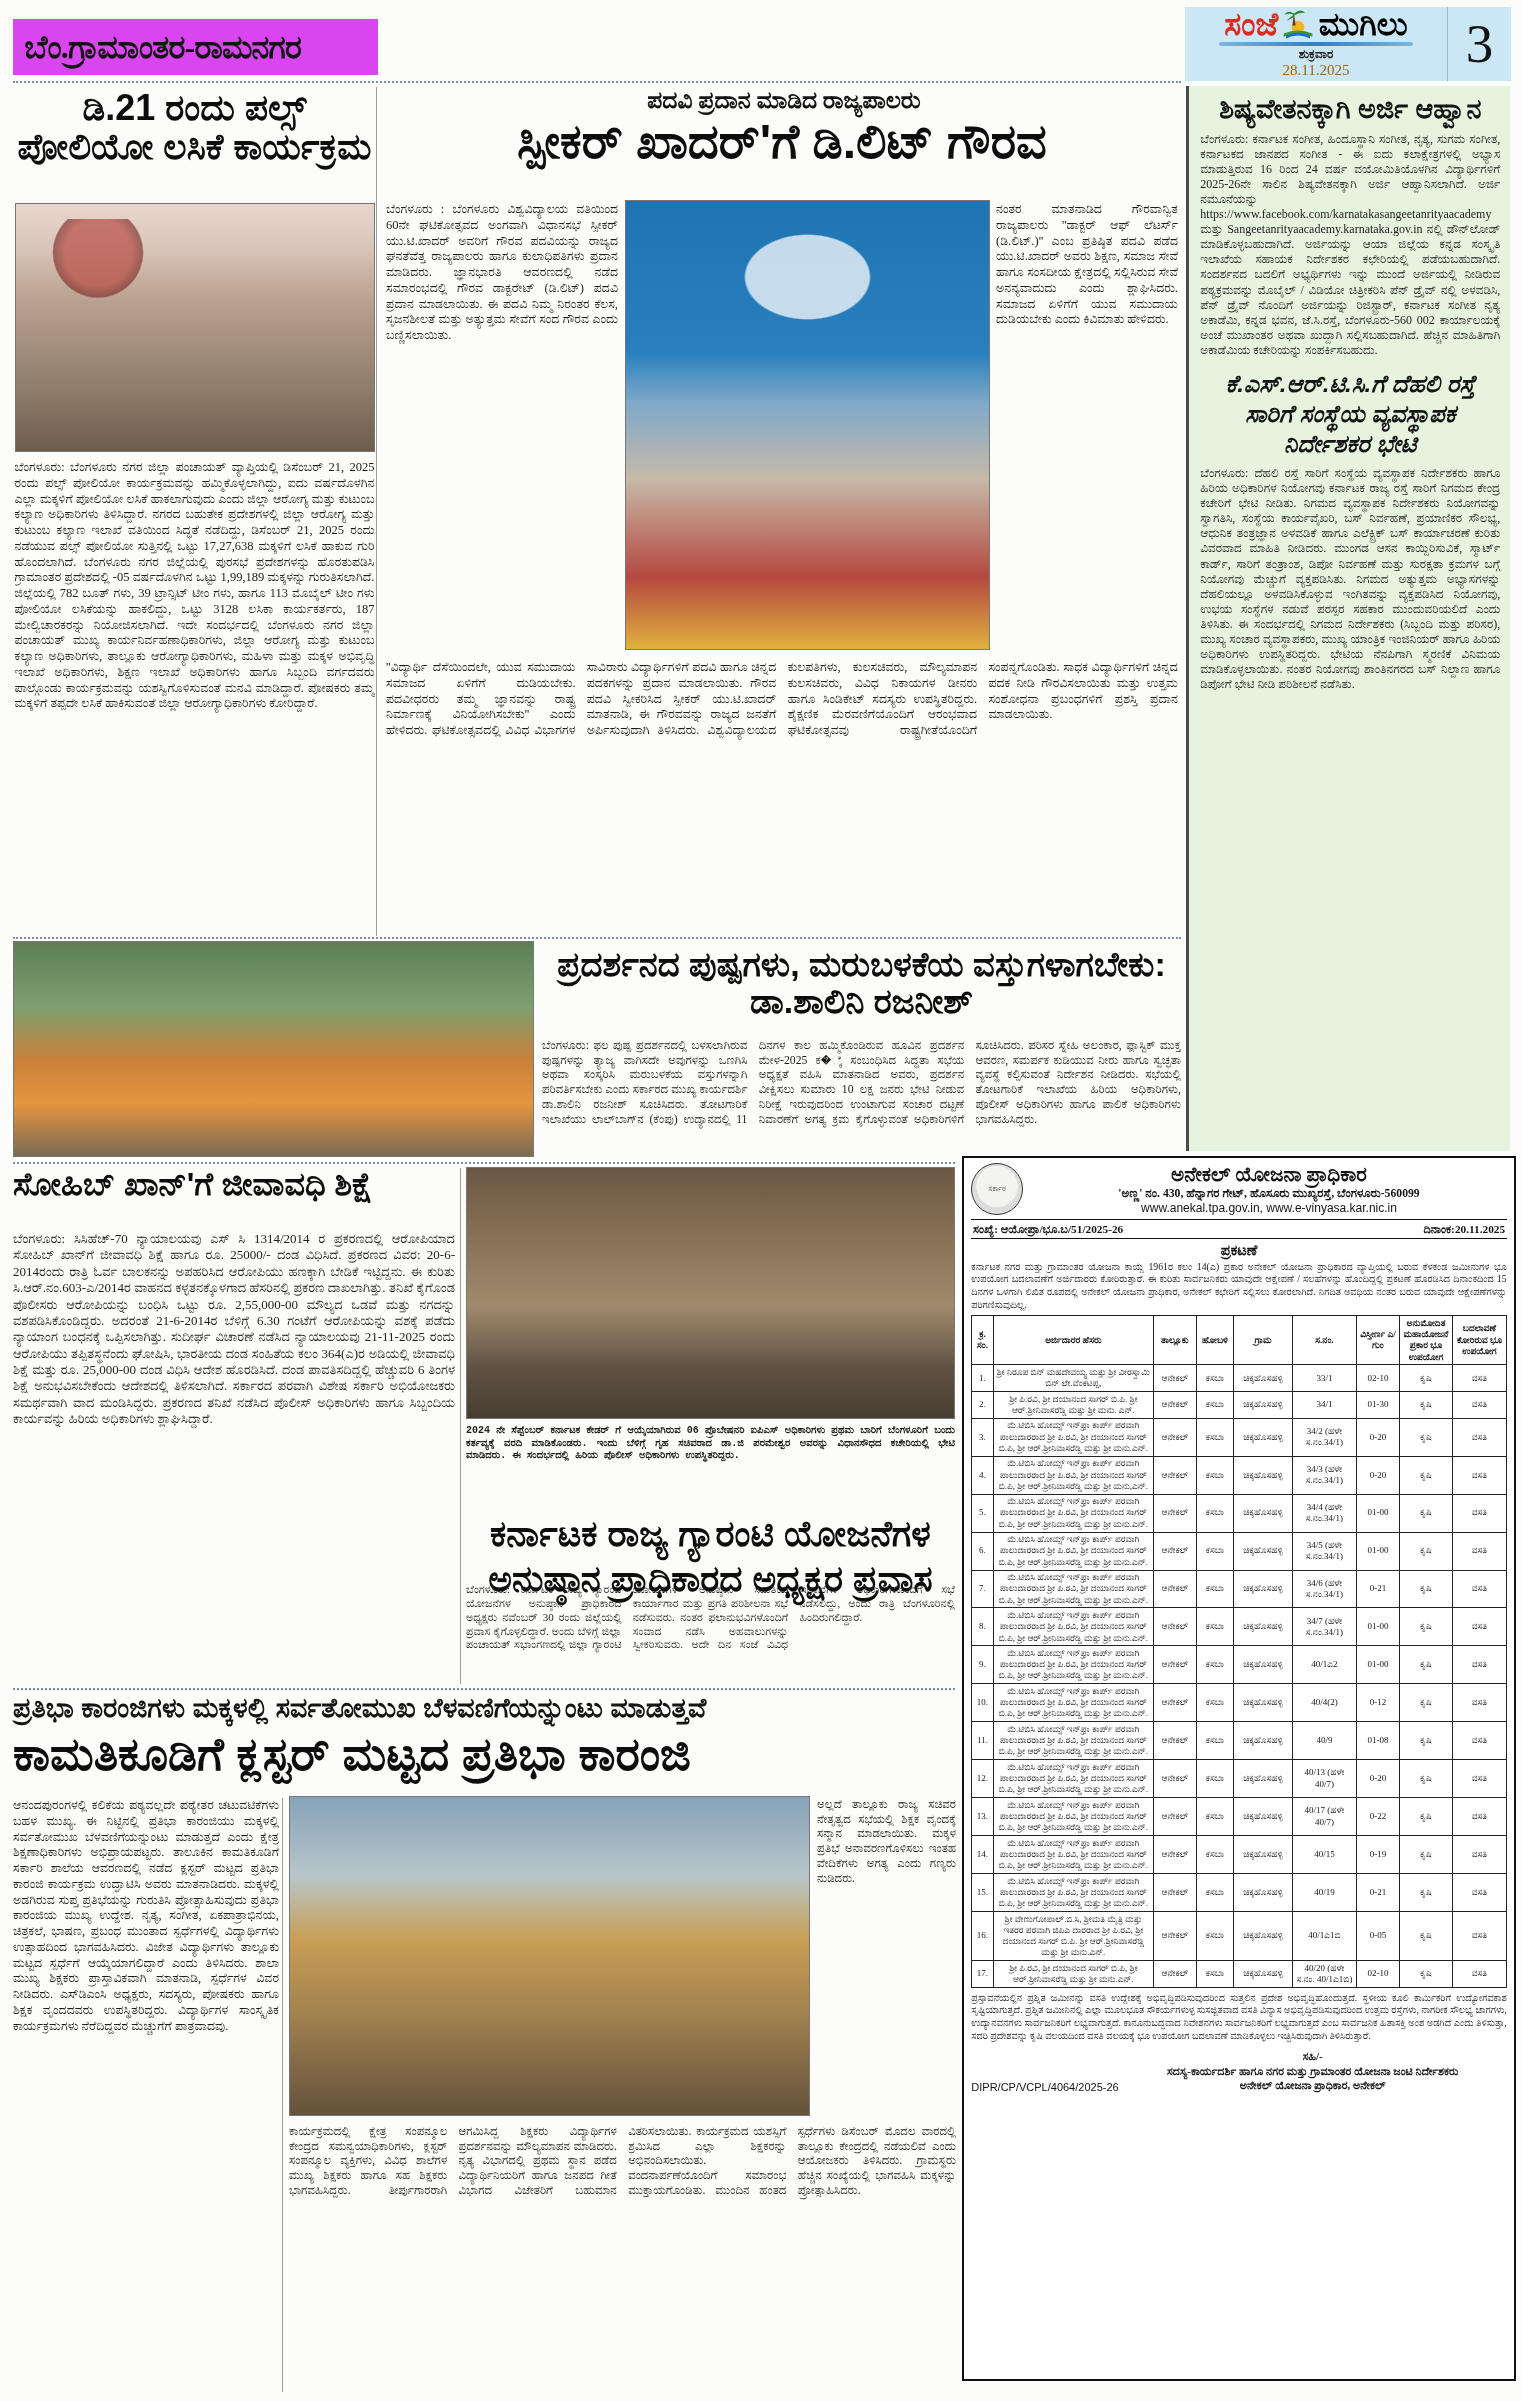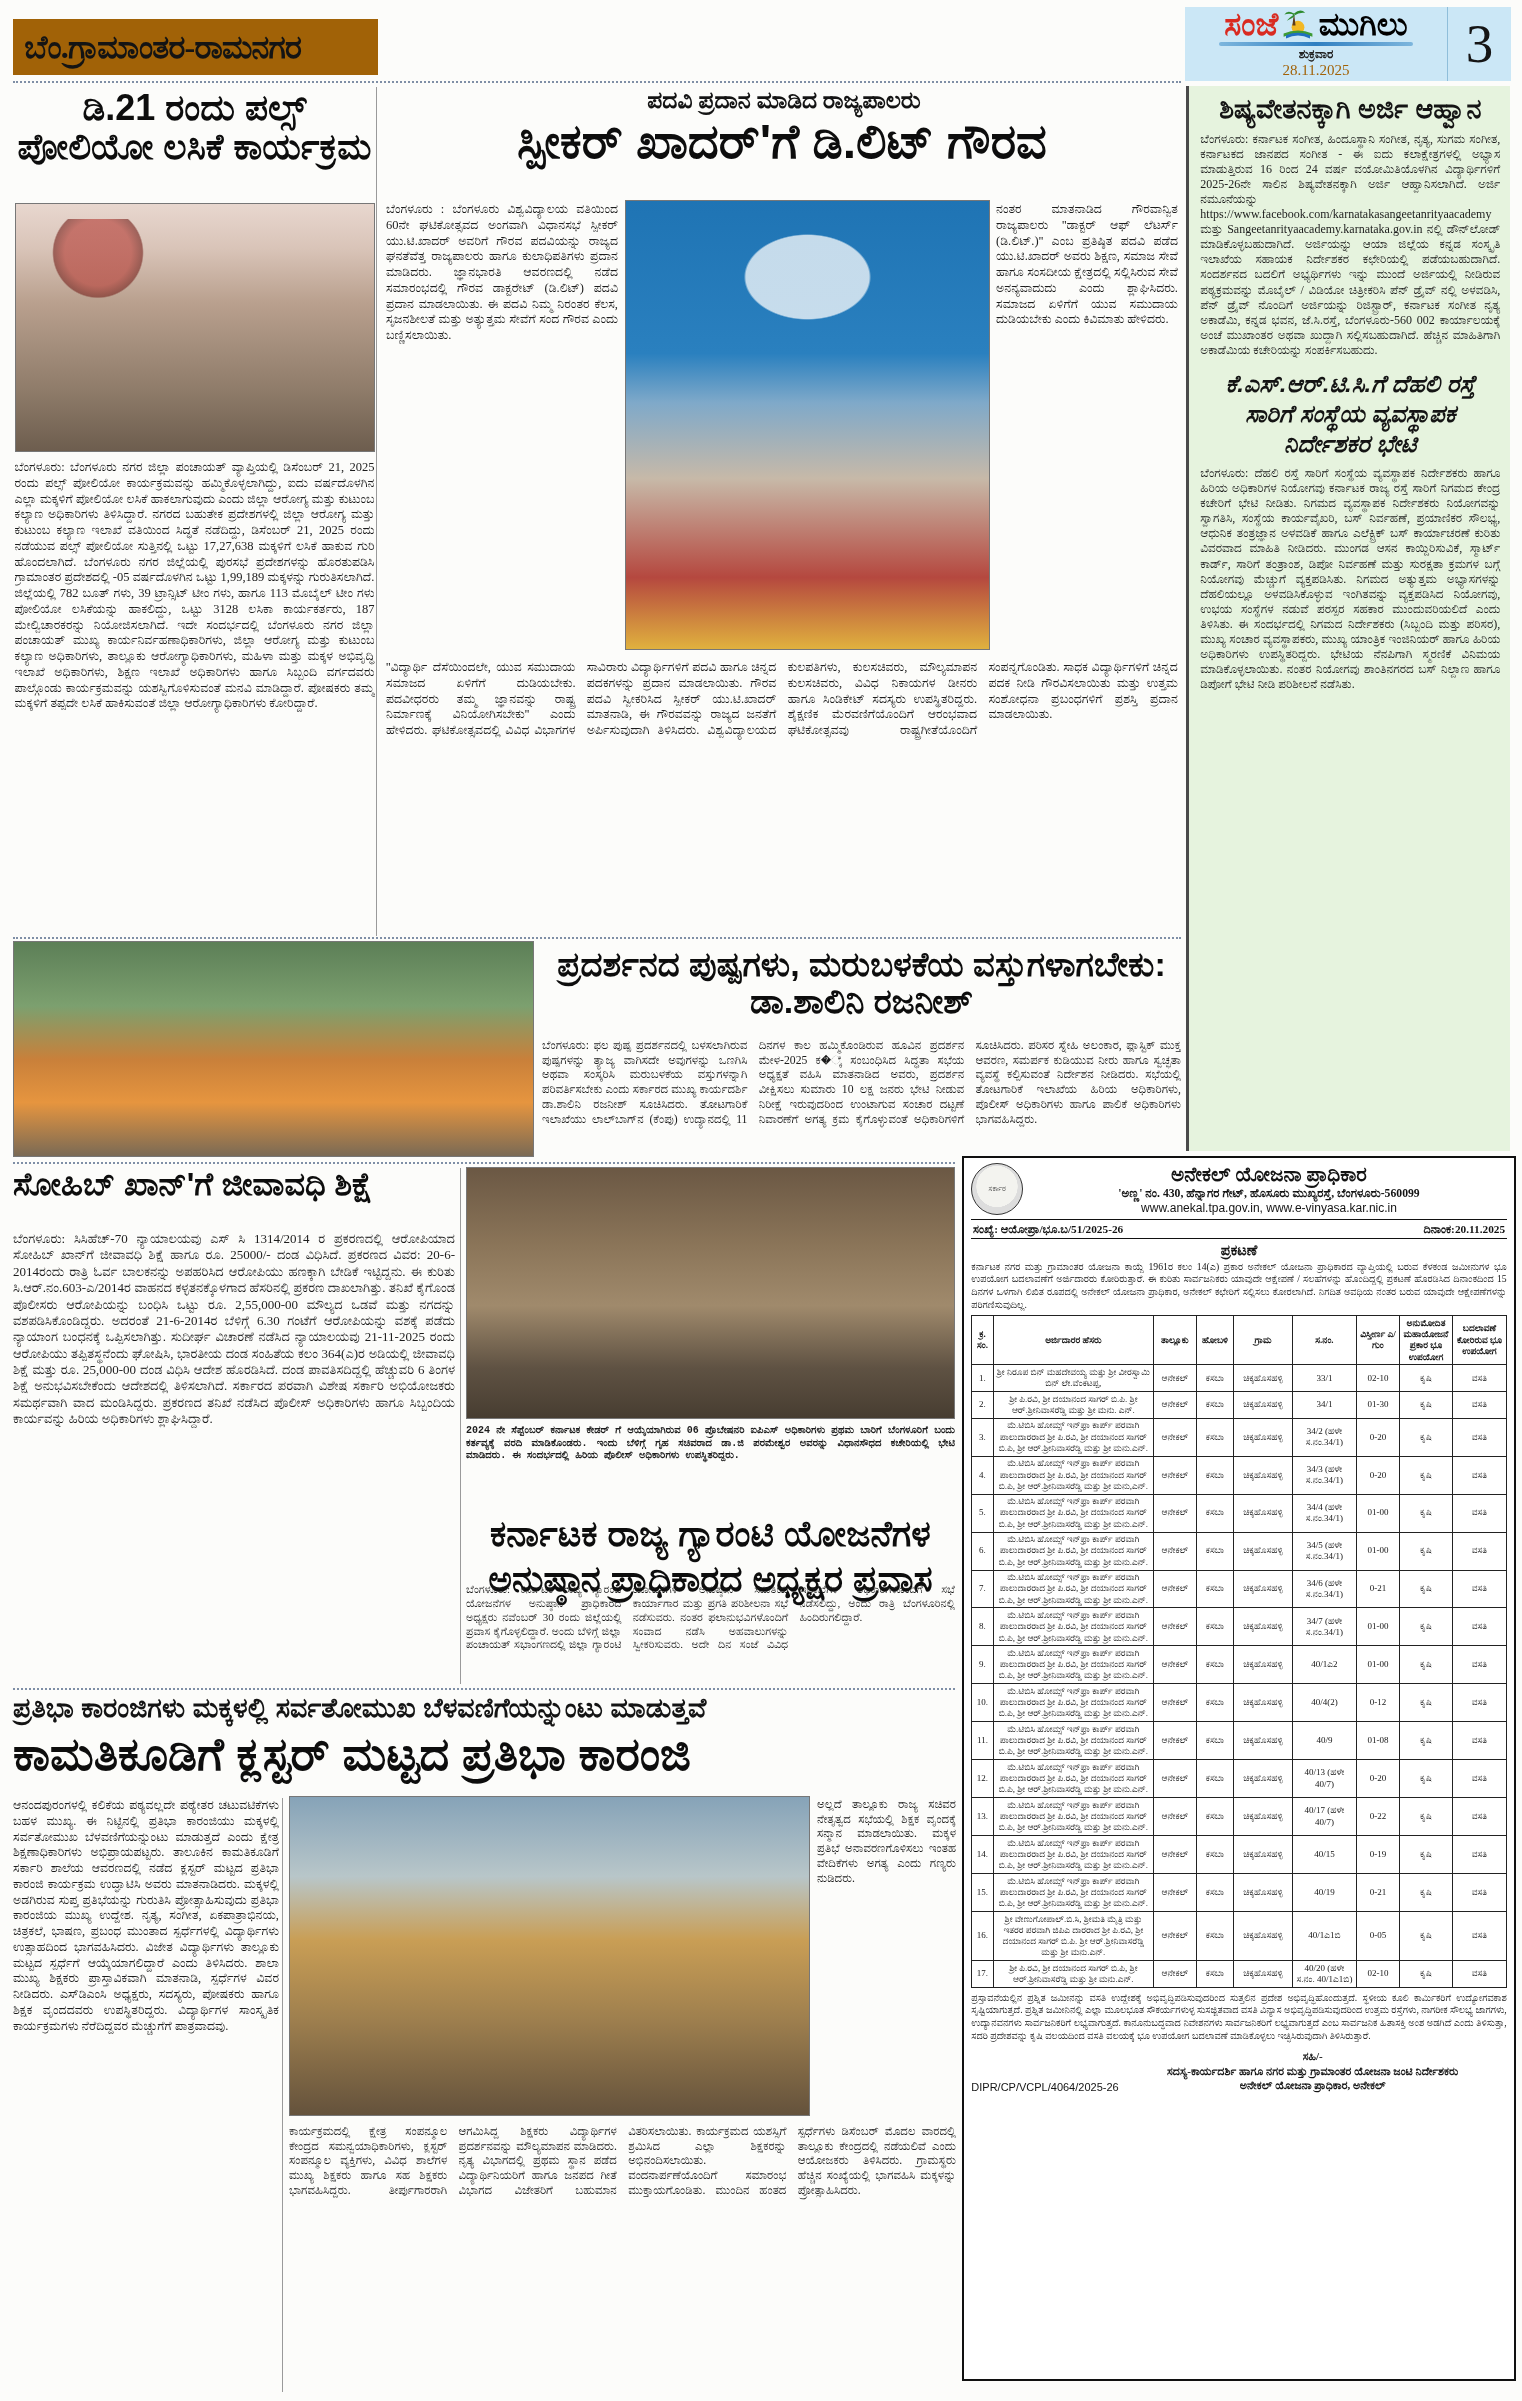--- a/index.html
+++ b/index.html
@@ -3,21 +3,21 @@
 <meta charset="utf-8">
 <style>
   * { box-sizing: border-box; margin: 0; padding: 0; }
   body { background:#888; font-family:"Liberation Serif","DejaVu Serif",serif; }
   .page { position:relative; width:1523px; height:2401px; margin:0 auto; background:#fcfcfa; color:#141414; overflow:hidden; }
   .abs { position:absolute; }
   .jt { text-align:justify; }
   .clip { overflow:hidden; }
 
   
-  .section-strip { left:13px; top:19.4px; width:365px; height:56px; background:#a16207; font-size:32px; font-weight:bold; display:flex; align-items:center; padding-left:11.3px; letter-spacing:-0.8px; }
+  .section-strip { left:13px; top:19.4px; width:365px; height:56px; background:#d946ef; font-size:32px; font-weight:bold; display:flex; align-items:center; padding-left:11.3px; letter-spacing:-0.8px; }
   .masthead { left:1185px; top:6.5px; width:326px; height:74px; background:#cbe7f6; display:flex; }
   .mast-left { flex:1; display:flex; flex-direction:column; align-items:center; justify-content:center; border-right:1.6px solid #8fbeda; }
   .mast-title { display:flex; align-items:center; gap:3.2px; font-weight:bold; font-size:32px; line-height:1; font-family:"Liberation Sans",sans-serif; }
   .mast-red { color:#d92b21; }
   .mast-black { color:#000000; }
   .mast-underline { width:194px; height:4px; background:linear-gradient(90deg,#7db6dd,#2f7fc1,#7db6dd); border-radius:2.4px; margin:2.4px 0 1.6px; }
   .mast-day { font-size:12px; font-weight:bold; color:#222; }
   .mast-date { font-size:15px; font-weight:normal; color:#a16207; }
   .mast-page { width:63px; display:flex; align-items:center; justify-content:center; font-size:55px; color:#151515; font-family:"Liberation Serif",serif; }
   .logo-svg { width:34px; height:32px; }

